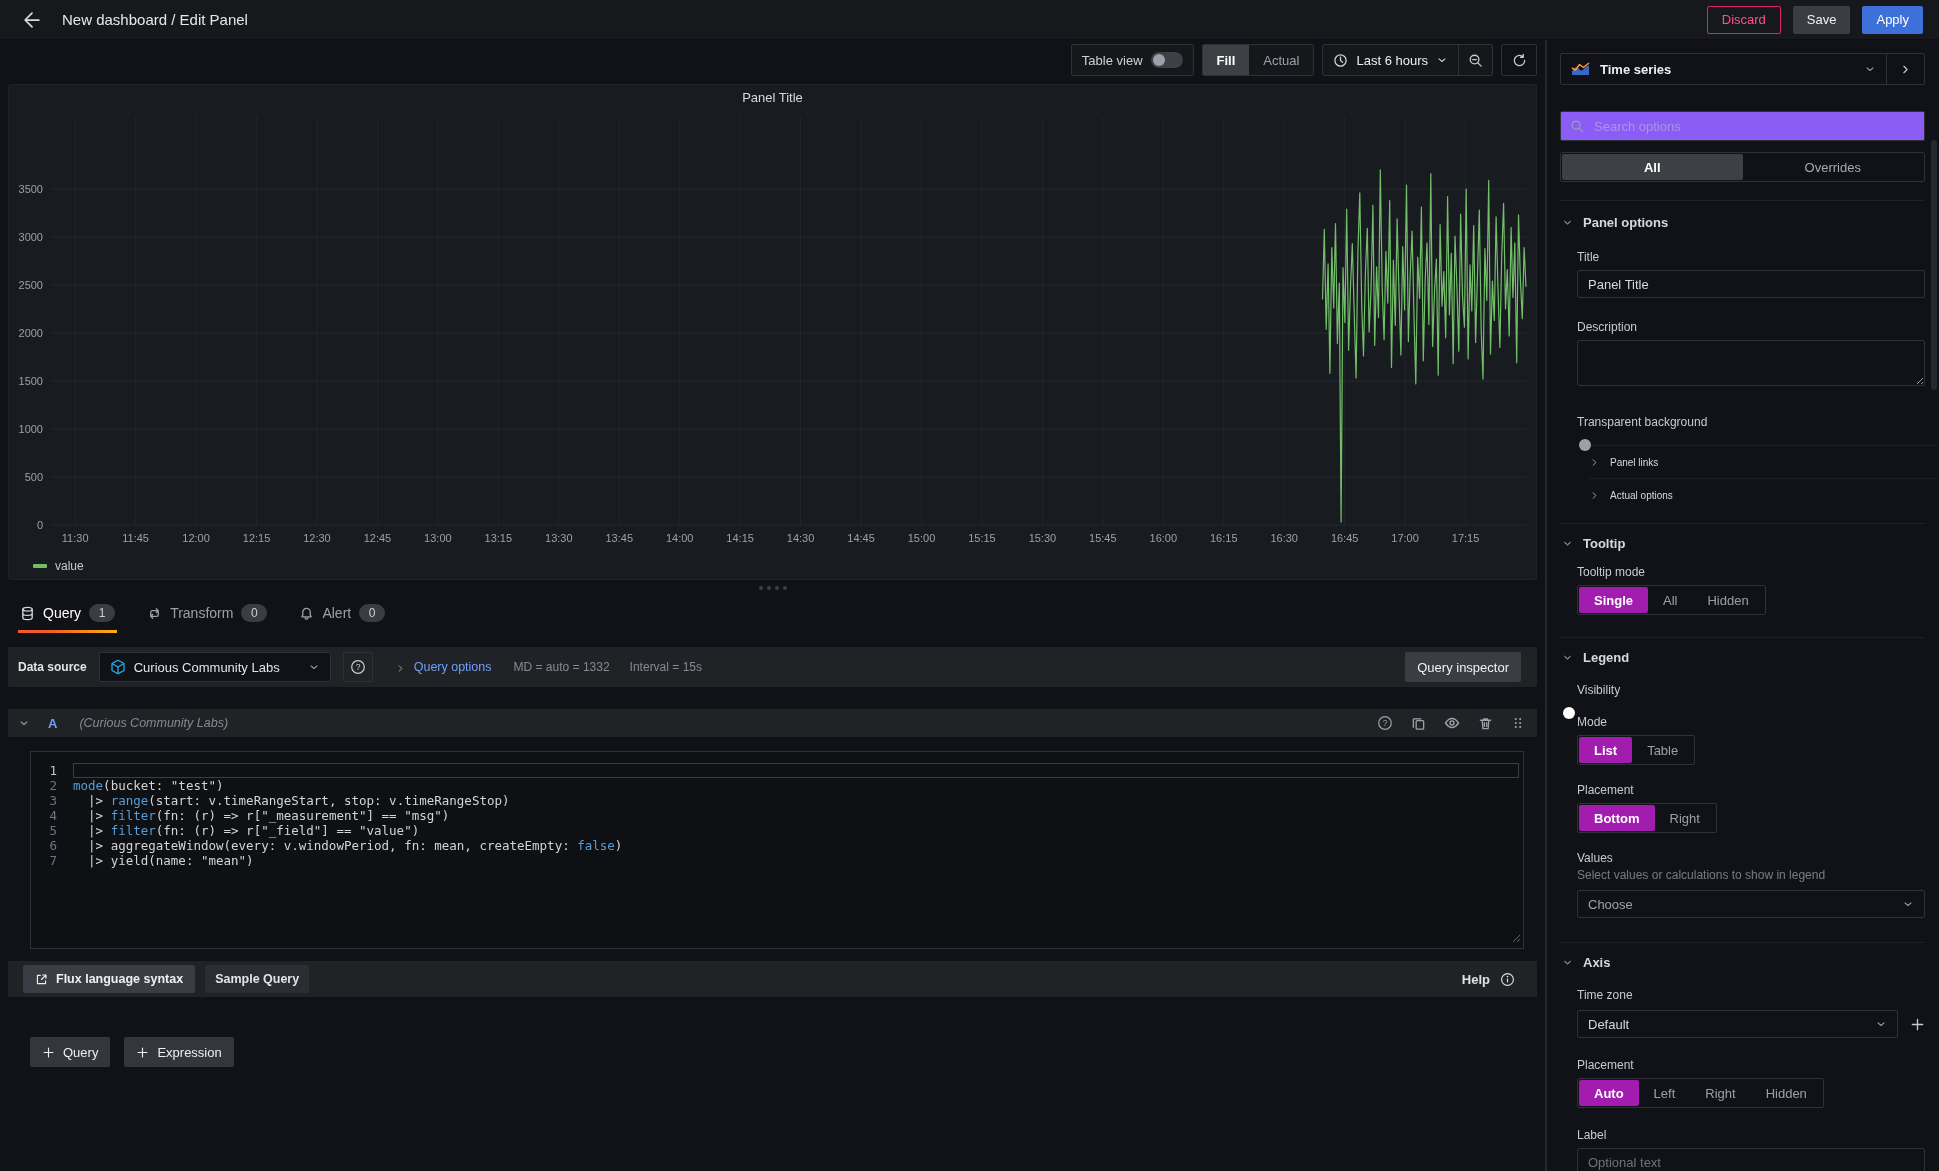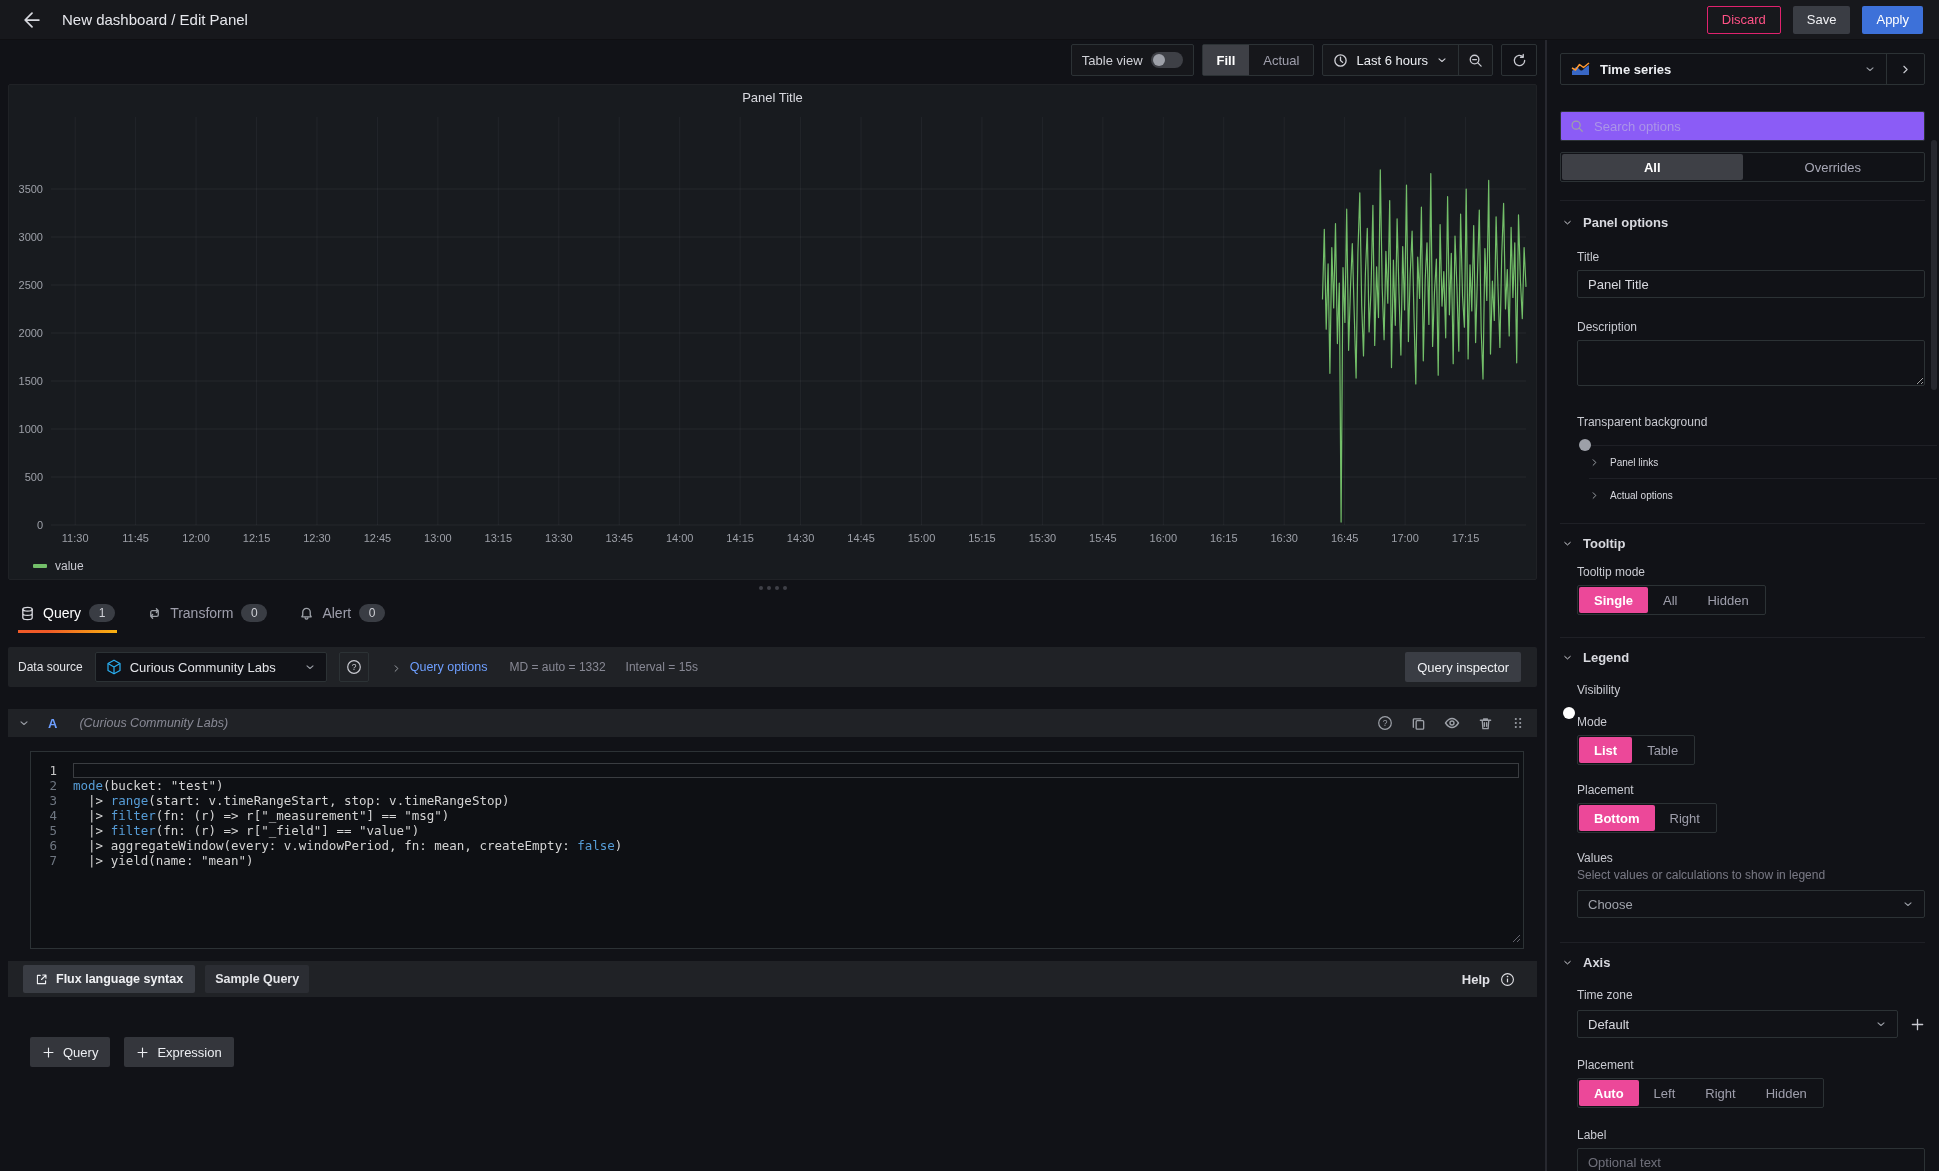--- a/index.html
+++ b/index.html
@@ -60,21 +60,21 @@
   .tab .t-ic{color:#9da1a8}
   .tab.active{color:#fff}
   .tab.active .t-ic{color:#d8d9df}
   .tab.active::after{content:'';position:absolute;left:0;right:0;bottom:0;height:3px;
       background:linear-gradient(90deg,#f05a28 30%,#fbca0a 120%)}
   .badge{min-width:26px;height:18px;padding:0 9px;border-radius:9px;background:#3a3d44;color:#cfd0d6;
          font-size:12px;display:flex;align-items:center;justify-content:center}
 
   
   .ds-row{margin:14px 8px 0;height:40px;background:#202226;border-radius:2px;display:flex;align-items:center;padding:0 16px 0 10px;gap:12px}
-  .ds-label{font-size:12px;font-weight:400;color:#e3e4e8}
+  .ds-label{font-size:12px;font-weight:700;color:#e3e4e8}
   .ds-picker{width:232px;height:30px;background:#111217;border:1px solid #2c3235;border-radius:2px;
              display:flex;align-items:center;gap:8px;padding:0 10px;color:#e3e4e8}
   .ds-picker .chev{margin-left:auto;color:#9da1a8}
   .sq-btn{width:30px;height:30px;border:1px solid #2c3235;border-radius:2px;display:flex;align-items:center;justify-content:center;color:#c9cad1}
   .qo{display:flex;align-items:flex-end;gap:8px;margin-left:10px}
   .qo-link{color:#6e9fff;font-size:12.5px;font-weight:500}
   .qo-chev{color:#9da1a8}
   .ds-stats{display:flex;gap:20px;color:rgba(204,204,220,0.6);font-size:12px;margin-left:10px}
   .qi-btn{margin-left:auto;height:30px;padding:0 12px;background:#3a3d44;border-radius:2px;color:#f0f1f4;font-weight:500}
 
@@ -129,21 +129,21 @@
        padding:0 10px;color:#d8d9df;font-size:13px}
   textarea.inp{height:46px;resize:vertical;padding-top:5px}
   .fld-label.first{margin-top:20px}
   .toggle-wrap{margin-top:8px}
   .collapse-list{margin-top:16px}
   .collapse-row{display:flex;align-items:center;gap:10px;height:33px;margin-left:12px;color:#d8d9df;font-weight:500;font-size:10px;
                 border-top:1px solid rgba(204,204,220,0.08)}
   .collapse-row .chev{color:#9da1a8}
   .radio-group{margin-top:6px;display:inline-flex;height:30px;border:1px solid #2c3235;border-radius:2px;background:#111217;padding:1px}
   .radio-group .seg{padding:0 15px;display:flex;align-items:center;color:rgba(204,204,220,0.75);border-radius:2px}
-  .radio-group .seg.active{background:#ec4899;color:#fff;font-weight:600}
+  .radio-group .seg.active{background:#a21caf;color:#fff;font-weight:600}
   .select{margin-top:8px;height:28px;background:#111217;border:1px solid #2c3235;border-radius:2px;
           display:flex;align-items:center;padding:0 10px;color:#9fa2aa}
   .select .chev{margin-left:auto;color:#9da1a8}
   .select.lit{color:#d8d9df}
   .tz-row{display:flex;align-items:center}
   .tz-row .select{flex:1}
   .plus-btn{margin-left:12px;margin-top:8px;color:#c9cad1;display:flex}
   .sb-scroll{position:absolute;right:2px;top:100px;width:6px;height:250px;border-radius:3px;background:rgba(204,204,220,0.12)}
 
   .chart-svg text{font-family:"Liberation Sans",sans-serif}

